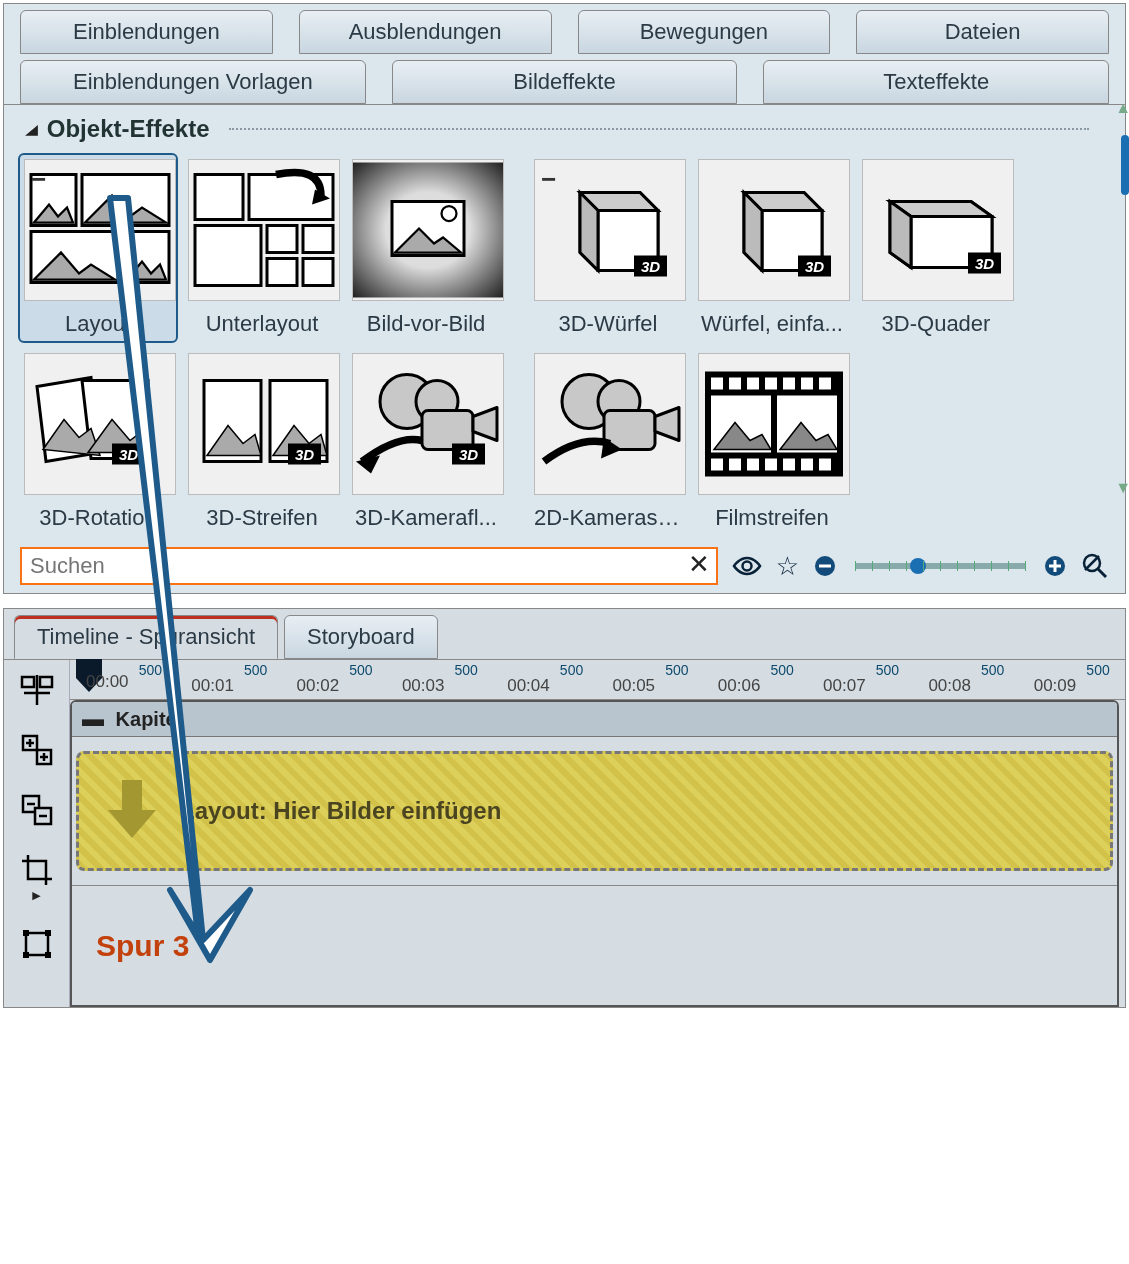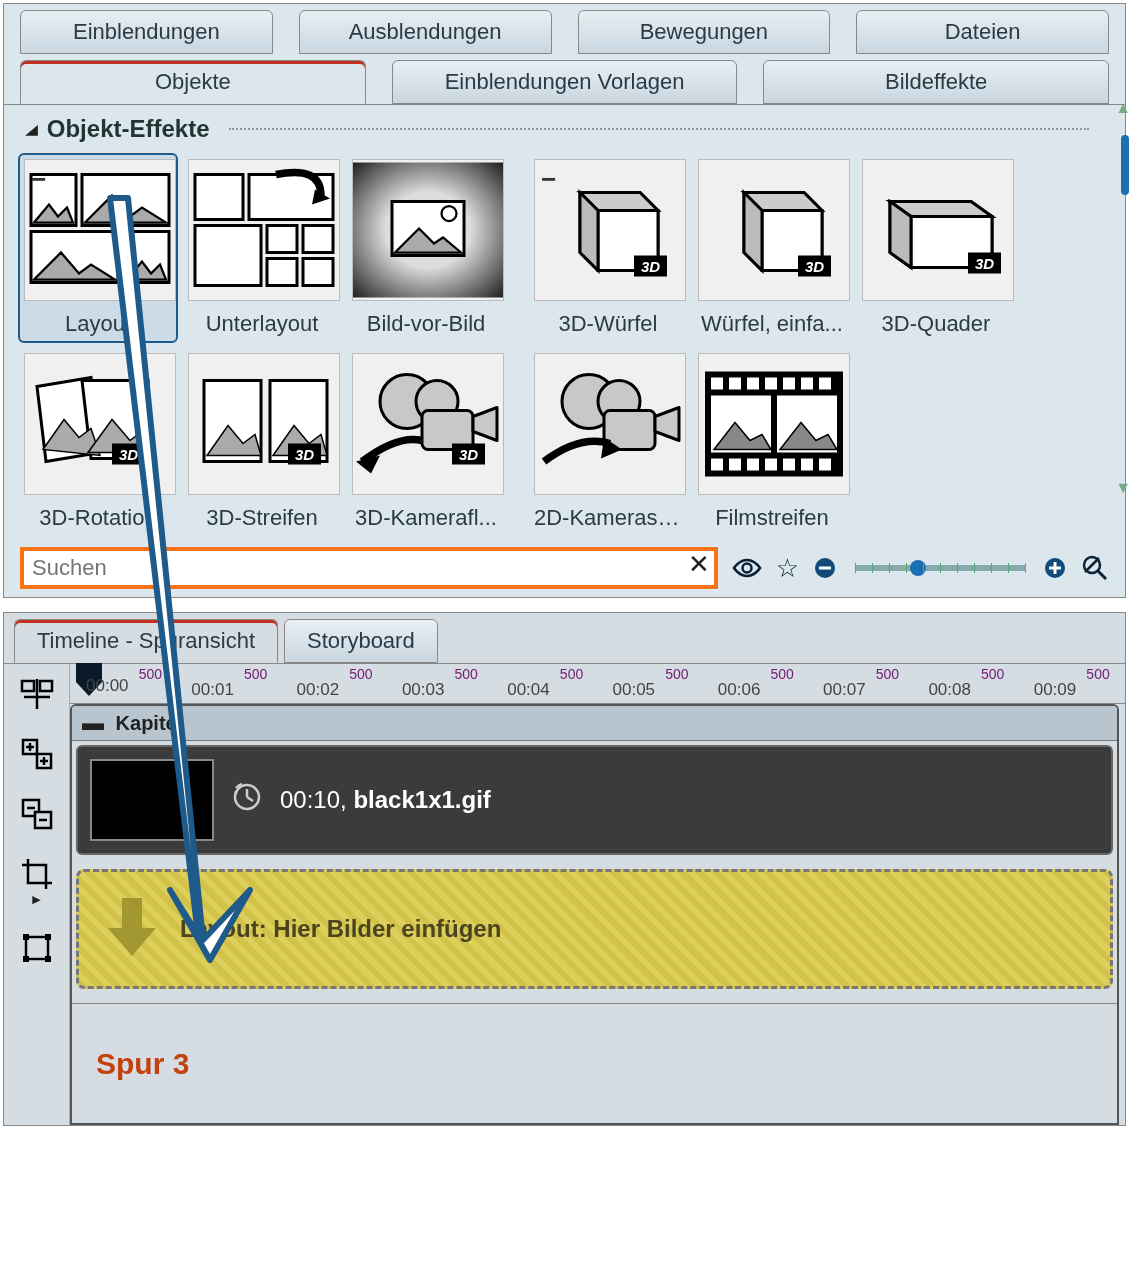--- a/index.html
+++ b/index.html
@@ -30,21 +30,21 @@
   .effect-thumb svg { width: 100%; height: 100%; }
   .effect-label { font-size: 22px; color: #2b3a45; margin-top: 10px; white-space: nowrap; overflow: hidden; text-overflow: ellipsis; }
   .minus-badge { position: absolute; top: 4px; left: 6px; font-size: 26px; font-weight: bold; color: #333; }
 
   .effect-gap { width: 14px; }
 
   .search-bar { display: flex; align-items: center; gap: 14px; padding: 4px 16px 8px; }
   .search-input { flex: 1; position: relative; }
   .search-input input {
     width: 100%; font-size: 22px; padding: 4px 40px 4px 8px; color: #777;
-    border: 4px solid #f97316; background: #fff;
+    border: 2px solid #f97316; background: #fff;
   }
   .search-clear { position: absolute; right: 8px; top: 2px; font-size: 26px; cursor: pointer; }
   .tb-icon { font-size: 26px; cursor: pointer; color: #0a2238; display: flex; align-items: center; }
   .zoom-slider { width: 170px; height: 6px; background: #8aa; position: relative; margin: 0 4px; }
   .zoom-slider .tick { position: absolute; width: 1px; height: 10px; background: #5a7; top: -2px; }
   .zoom-slider .knob { position: absolute; width: 16px; height: 16px; border-radius: 50%; background: #1a6fb3; top: -5px; }
   .scroll-rail { position: absolute; right: -4px; top: 0; width: 8px; height: 100%; }
   .scroll-thumb { position: absolute; right: 0; width: 8px; height: 60px; background: #1a6fb3; border-radius: 4px; }
   .effects-body { position: relative; padding-right: 14px; }
 
@@ -55,21 +55,21 @@
     background: linear-gradient(#e8eff4, #c9d6e0); border: 1px solid #888; border-radius: 6px 6px 0 0; cursor: pointer; }
   .tl-tab.active { background: #d6dde2; border-bottom: 1px solid #d6dde2; position: relative; z-index: 2; box-shadow: inset 0 3px 0 #c03020; }
 
   .tl-body { display: flex; }
   .tl-toolbar { width: 66px; padding: 10px 6px; background: #d6dde2; display: flex; flex-direction: column; gap: 20px; align-items: center; border-right: 1px solid #aab; }
   .tl-tool { width: 40px; height: 40px; cursor: pointer; display: flex; align-items: center; justify-content: center; }
   .tl-main { flex: 1; }
 
   .tl-ruler { height: 40px; position: relative; background: #d6dde2; border-bottom: 1px solid #888; }
   .tl-ruler .tick-major { position: absolute; top: 0; font-size: 17px; color: #444; }
-  .tl-ruler .tick-minor { position: absolute; top: 0; font-size: 14px; color: #701a75; }
+  .tl-ruler .tick-minor { position: absolute; top: 0; font-size: 14px; color: #0c4a6e; }
   .tl-ruler .playhead { position: absolute; left: 4px; top: -4px; }
 
   .tl-tracks { border: 2px solid #555; border-radius: 6px 6px 0 0; margin-right: 6px; overflow: hidden; }
   .tl-chapter-header { background: #b8c5cf; padding: 4px 10px; font-size: 20px; font-weight: 700; color: #222; border-bottom: 1px solid #777; }
   .tl-chapter-header .minus { font-size: 22px; margin-right: 6px; }
 
   .tl-clip-row { background: #3b3b3b; padding: 10px 12px; display: flex; gap: 18px; align-items: center; color: #fff; border: 2px solid #666; border-radius: 6px; margin: 4px; min-height: 110px; }
   .clip-thumb { width: 124px; height: 82px; background: #000; border: 2px solid #888; }
   .clip-time-icon { color: #ddd; font-size: 24px; }
   .clip-label { font-size: 24px; color: #fff; }
@@ -91,23 +91,23 @@
 <body>
 
 <div class="effects-panel">
   <div class="tab-row primary">
     <div class="tab-button">Einblendungen</div>
     <div class="tab-button">Ausblendungen</div>
     <div class="tab-button">Bewegungen</div>
     <div class="tab-button">Dateien</div>
   </div>
   <div class="tab-row secondary">
-    <div class="tab-button active indicator">Objekte</div>
     <div class="tab-button">Einblendungen Vorlagen</div>
     <div class="tab-button">Bildeffekte</div>
+    <div class="tab-button">Texteffekte</div>
   </div>
 
   <div class="effects-body">
     <div class="section-header">
       <span class="tri">◢</span>
       <span class="section-title">Objekt-Effekte</span>
       <div class="section-dots"></div>
     </div>
 
     <div class="effects-grid">
@@ -455,34 +455,20 @@
           <div class="tick-major" style="left: 963.7px; top: 16px;">00:09</div>
           <div class="tick-minor" style="left: 1016.35px; top: 2px;">500</div>
         </div>
 
       <div class="tl-tracks">
         <div class="tl-chapter-header">
           <span class="minus">▬</span>
           <span>Kapitel</span>
         </div>
 
-        <div class="tl-clip-row">
-          <div class="clip-thumb"></div>
-          <span class="clip-time-icon">
-            <svg width="30" height="30" viewBox="0 0 30 30">
-                <circle cx="15" cy="15" r="12" fill="none" stroke="#ccc" stroke-width="2.5"></circle>
-                <path d="M15 15 l0 -8 M15 15 l6 4" stroke="#ccc" stroke-width="2.5" fill="none"></path>
-                <path d="M4 6 a14 14 0 0 1 6 -4" stroke="#ccc" stroke-width="2.5" fill="none"></path>
-                <path d="M2 10 l4 -2 l-1 5 z" fill="#ccc"></path>
-              </svg>
-          </span>
-          <span class="clip-label">
-            <span>00:10, </span><span class="bold">black1x1.gif</span>
-          </span>
-        </div>
 
         <div class="tl-dropzone">
           <span class="tl-dropzone-arrow">
             <svg width="56" height="70" viewBox="0 0 56 70">
                 <path d="M18 6 h20 v30 h14 l-24 28 l-24 -28 h14 z" fill="#b5a838"></path>
               </svg>
           </span>
           <span class="tl-dropzone-label">Layout: Hier Bilder einfügen</span>
         </div>
 

